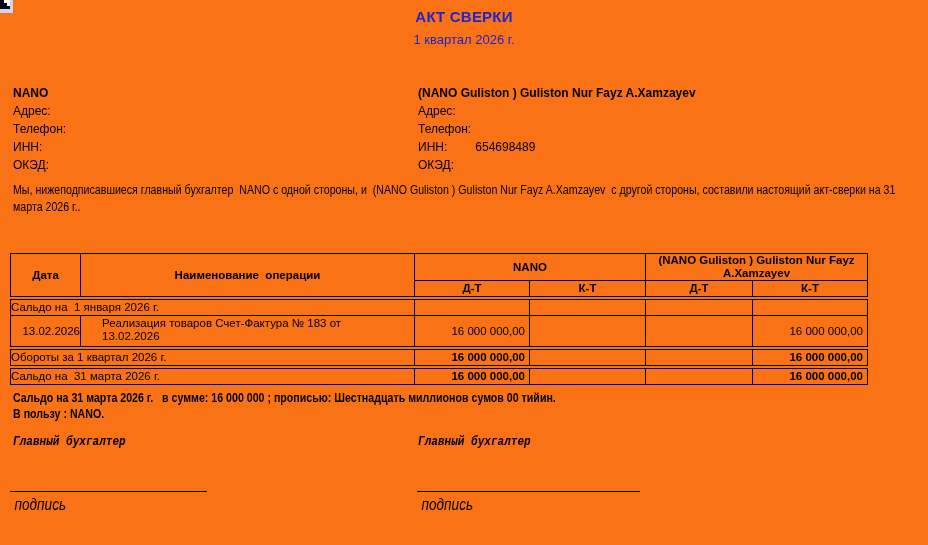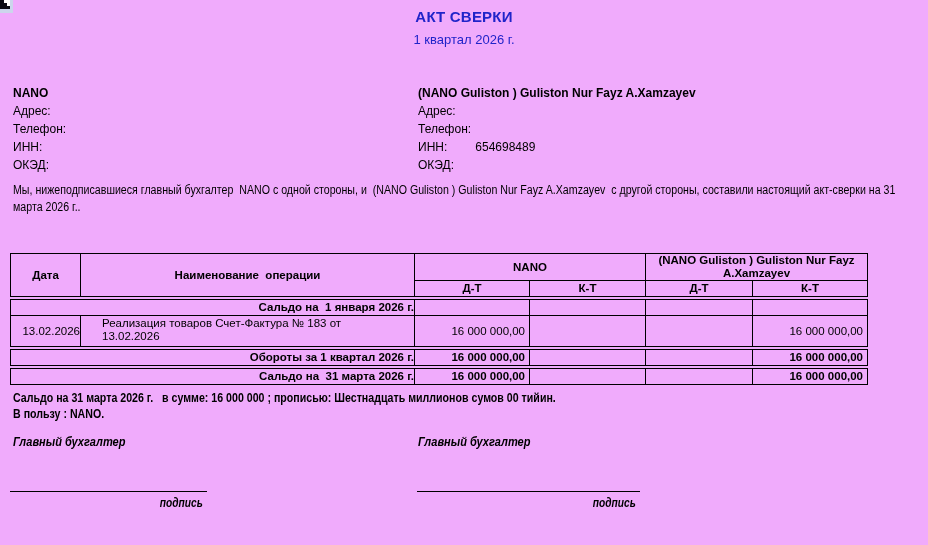--- a/index.html
+++ b/index.html
@@ -1,19 +1,19 @@
 <!DOCTYPE html>
 <html><head>
 <meta charset="utf-8">
 <style>
   * { margin:0; padding:0; box-sizing:border-box; }
   html,body { background:#fff; }
   body { font-family:"Liberation Sans", sans-serif; color:#000; }
   .page {
-    position:relative; width:928px; height:545px; background:#f0abfc;
+    position:relative; width:928px; height:545px; background:#f97316;
     overflow:hidden; margin:0 auto;
   }
   
   .corner-art { position:absolute; top:0; left:0; width:14px; height:14px; }
 
   
   .doc-title { position:absolute; top:8px; left:0; width:928px; text-align:center; color:#2024c9; }
   .doc-title .t1 { font-size:15px; font-weight:bold; letter-spacing:.2px; }
   .doc-title .t2 { font-size:13px; margin-top:7px; }
   .doc-title .t3 { font-size:13px; margin-top:7px; }
@@ -35,38 +35,38 @@
   .contracts .val { margin-left:26px; }
 
   
   .table-wrap { position:absolute; top:253px; left:10px; }
   table { border-collapse:collapse; table-layout:fixed; width:858px; margin-bottom:2px; }
   td { border:1px solid #000; font-size:11.5px; line-height:13px; vertical-align:middle; overflow:hidden; }
   col.c-date{width:70px;} col.c-op{width:334px;} col.c-d1{width:115px;} col.c-k1{width:116px;} col.c-d2{width:107px;} col.c-k2{width:115px;}
   .th { font-weight:bold; text-align:center; white-space:pre-wrap; }
   .h-org { height:26px; padding:0 4px; }
   .h-sub { height:16px; }
-  .row-label { font-weight:bold; text-align:right; white-space:pre-wrap; height:16px;margin-left:21px; }
+  .row-label { font-weight:normal; text-align:left; white-space:pre-wrap; height:16px;margin-left:21px; }
   .cell-date { text-align:right; height:31px; }
   .cell-op   { text-align:left; vertical-align:top; padding:1px 21px; white-space:pre-wrap; }
   .cell-num  { text-align:right; padding-right:4px;padding-left:28px; }
   .cell-num.bold { font-weight:bold; }
 
   
   .summary { position:absolute; top:390px; left:13px; font-size:12.5px; font-weight:bold; line-height:16px; }
   .summary .narrow { width:1068px; }
 
   
-  .sig-title { position:absolute; top:434px; font-size:13px; font-weight:bold; font-style:italic; }
+  .sig-title { position:absolute; top:434px; font-size:13px; font-weight:bold; font-style:italic;font-family:Liberation Mono, monospace; }
   .sig-title.left  { left:13px; }
   .sig-title.right { left:418px; }
   .sig-line { position:absolute; top:491px; border-top:1px solid #000; height:0; }
   .sig-line.left  { left:10px;  width:197px; }
   .sig-line.right { left:417px; width:223px; }
-  .sig-caption { position:absolute; top:496px; font-size:12px; font-style:italic; text-align:right;font-weight:bold; }
+  .sig-caption { position:absolute; top:496px; font-size:16px; font-style:italic; text-align:left; }
   .sig-caption.left  { left:10px;  width:197px; }
   .sig-caption.right { left:417px; width:223px; }
   .sig-caption .narrow { transform-origin:center top; }
 </style>
 </head>
 <body>
 
 <div class="page">
 
   <svg class="corner-art" viewBox="0 0 14 14">

